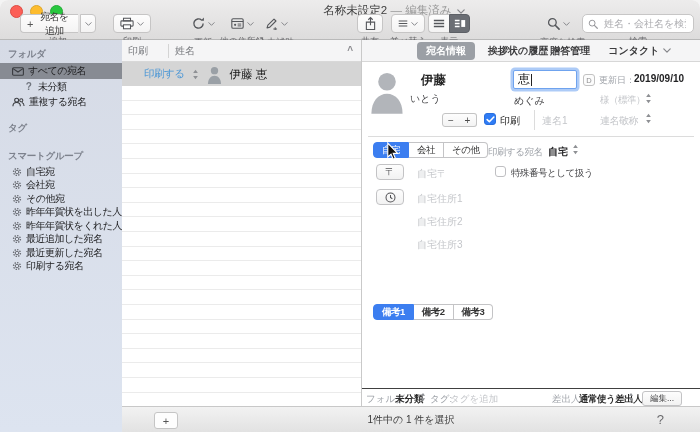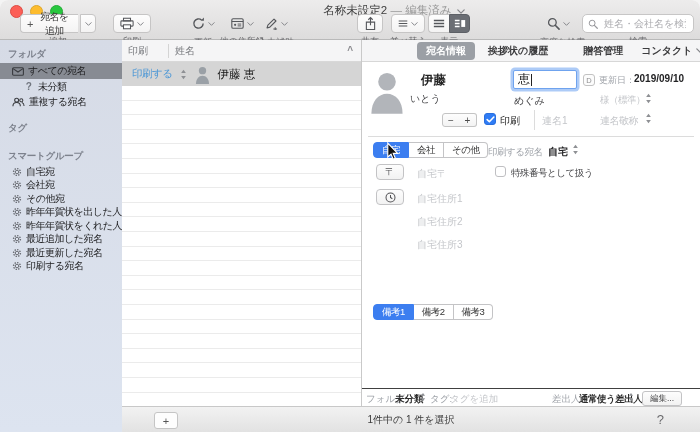--- a/index.html
+++ b/index.html
@@ -394,38 +394,38 @@
   </div>
 
   <div class="list">
     <div class="list-head">
       <span style="padding-left:6px;width:40px;">印刷</span>
       <span class="col-div"></span>
       <span style="padding-left:6px;">姓名</span>
       <span class="sort-ind">^</span>
     </div>
     <div class="list-row-sel">
-      <span class="print-link" style="padding-left:4px;margin-left:6px;">印刷する</span>
+      <span class="print-link" style="padding-left:22px;">印刷する</span>
       <svg class="stepper" width="7" height="11" style="margin-left:7px;">
           <use href="#i-stepper"></use>
         </svg>
       <svg width="15" height="19" style="margin-left:8px;color:#9aa0a6;">
           <use href="#i-person"></use>
         </svg>
       <span style="margin-left:8px;font-size:11.5px;color:#141414;">伊藤 恵</span>
     </div>
     <div class="empty-rows"></div>
   </div>
 
   <div class="detail">
 
     <div class="d-tabbar">
       <span class="d-tab pill" style="margin-left:55px;">宛名情報</span>
       <span class="d-tab" style="margin-left:13px;">挨拶状の履歴</span>
-      <span class="d-tab" style="margin-left:35px;text-align:center;">贈答管理</span>
+      <span class="d-tab" style="margin-left:2px;text-align:center;">贈答管理</span>
       <span class="d-tab" style="margin-left:18px;">コンタクト</span>
       <svg class="chev" width="8" height="5" style="margin-left:4px;">
           <use href="#i-chev"></use>
         </svg>
     </div>
 
     <svg class="abs" style="left:8px;top:28px;color:#b2b5ba;" width="34" height="46">
         <use href="#i-person"></use>
       </svg>
 
@@ -481,21 +481,21 @@
 
     <span class="ico-btn" style="left:14px;top:149px;">
       <svg width="11" height="11">
           <use href="#i-clock"></use>
         </svg>
     </span>
     <span class="abs ph" style="left:55px;top:152px;font-size:10px;">自宅住所1</span>
     <span class="abs ph" style="left:55px;top:175px;font-size:10px;">自宅住所2</span>
     <span class="abs ph" style="left:55px;top:198px;font-size:10px;">自宅住所3</span>
 
-    <div class="seg abs" style="left:11px;top:264px;">
+    <div class="seg abs" style="left:11px;top:264px;font-weight:bold;">
       <span class="seg-cell on">備考1</span>
       <span class="seg-cell">備考2</span>
       <span class="seg-cell">備考3</span>
     </div>
 
     <div class="d-footer">
       <span class="abs sm-lbl" style="left:4px;top:4px;">フォルダ:</span>
       <span class="abs val" style="left:33px;top:4px;font-weight:bold;">未分類</span>
       <svg class="abs stepper" style="left:58px;top:3px;" width="6" height="10">
           <use href="#i-stepper"></use>

